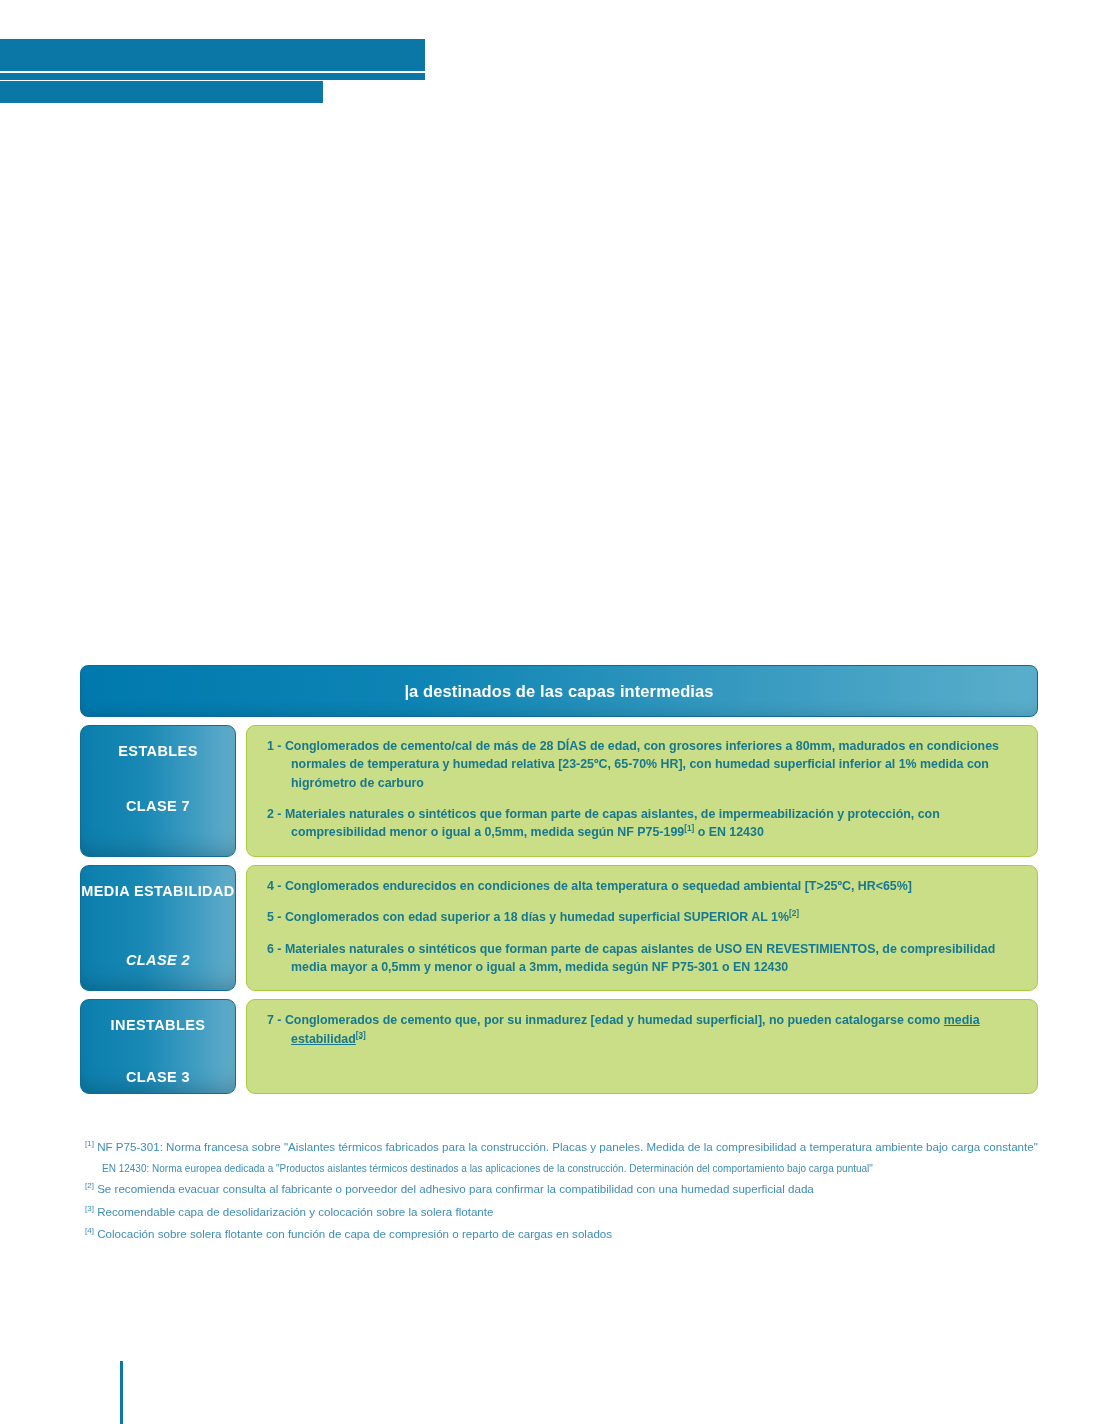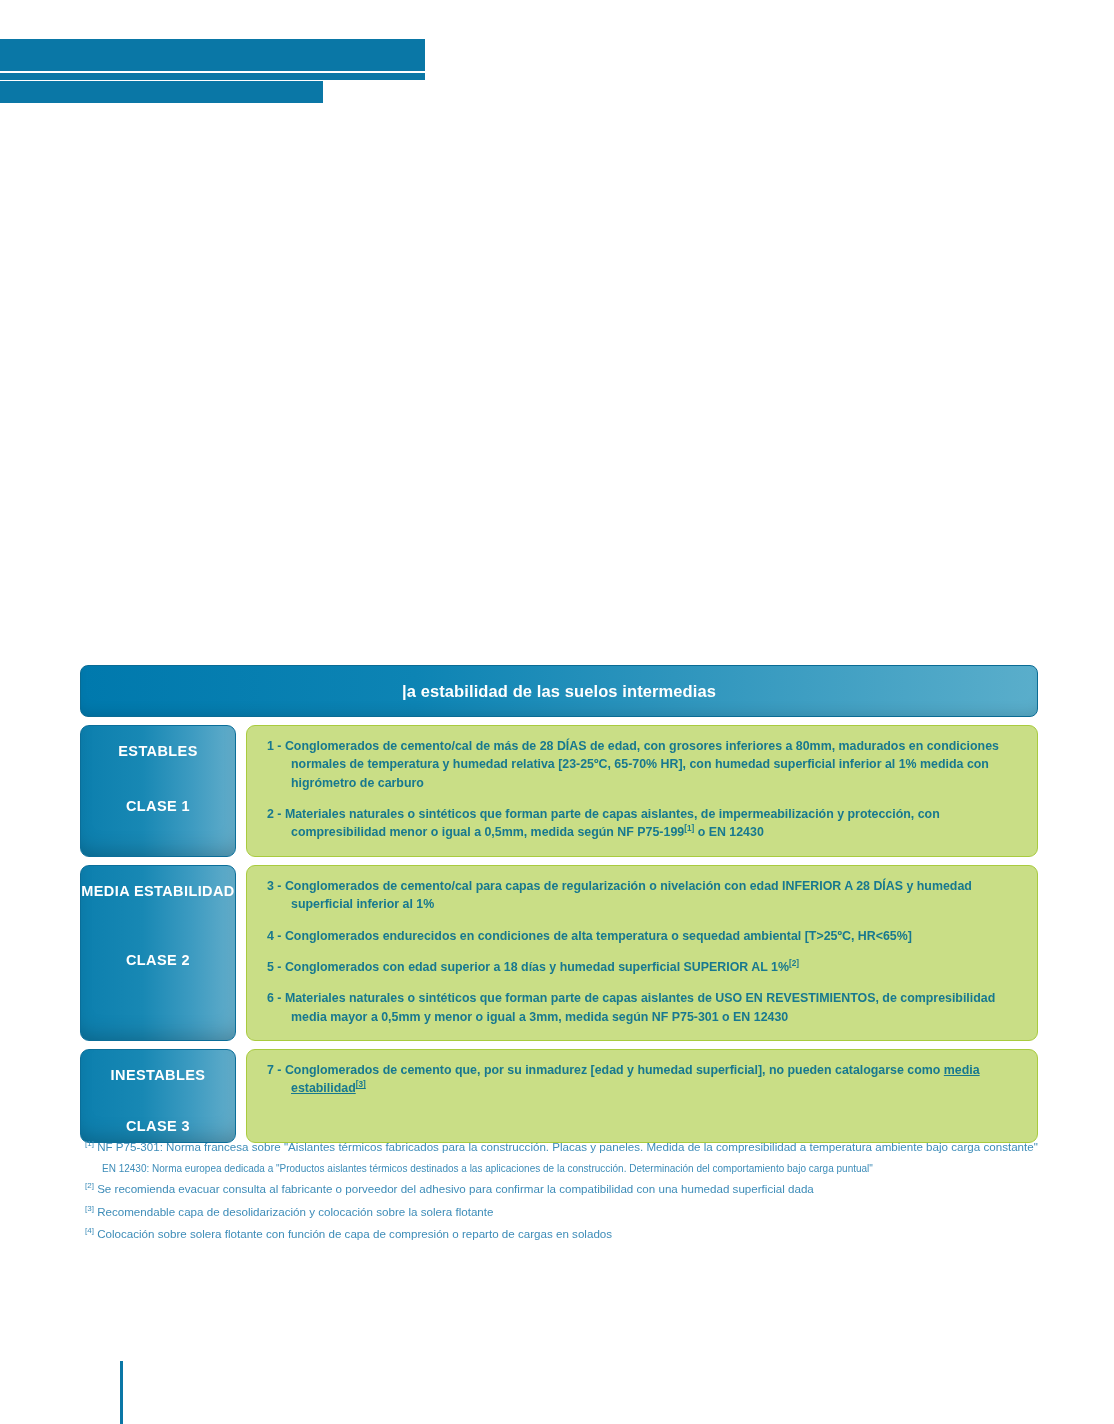--- a/index.html
+++ b/index.html
@@ -99,21 +99,21 @@
     line-height: 1.55;
   }
   .label-class {
     font-size: 14.5px;
     font-weight: bold;
     letter-spacing: 0.4px;
     margin-top: auto;
     margin-bottom: 14px;
   }
   .label-class.offset-1 { margin-top: 36px; margin-bottom: 0; }
-  .label-class.offset-2 { margin-top: 50px; margin-bottom: 0; }
+  .label-class.offset-2 { margin-top: 50px; margin-bottom: 0; font-style: italic; }
   .label-class.offset-3 { margin-top: 32px; margin-bottom: 8px; }
 
   .content-cell {
     flex: 1 1 auto;
     border-radius: 9px;
     border: 1.5px solid #a9cb3e;
     background: #c9de86;
     box-sizing: border-box;
     padding: 11px 16px 12px 20px;
   }
@@ -174,48 +174,45 @@
 </head>
 <body>
 
 <div class="header-banner"></div>
 <div class="header-rule"></div>
 <div class="header-bar2"></div>
 
 <div class="table-wrap">
 
   <div class="table-title">
-    <span class="table-title-text">|a estabilidad de las suelos intermedias</span>
+    <span class="table-title-text">|a destinados de las capas intermedias</span>
   </div>
 
   <div class="row">
     <div class="label-cell">
       <div class="label-top">ESTABLES</div>
-      <div class="label-class offset-1">CLASE 1</div>
+      <div class="label-class offset-1">CLASE 7</div>
     </div>
     <div class="content-cell">
       <div class="item">
         <span>1 - </span><span>Conglomerados de cemento/cal de más de 28 DÍAS de edad, con grosores inferiores a 80mm, madurados en condiciones normales de temperatura y humedad relativa [23-25ºC, 65-70% HR], con humedad superficial inferior al 1% medida con higrómetro de carburo</span>
       </div>
       <div class="item">
         <span>2 - </span><span>Materiales naturales o sintéticos que forman parte de capas aislantes, de impermeabilización y protección, con compresibilidad menor o igual a 0,5mm, medida según NF P75-199</span><sup>[1]</sup><span> o EN 12430</span>
       </div>
     </div>
   </div>
 
   <div class="row">
     <div class="label-cell">
       <div class="label-top">MEDIA ESTABILIDAD</div>
       <div class="label-class offset-2">CLASE 2</div>
     </div>
     <div class="content-cell">
       <div class="item">
-        <span>3 - </span><span>Conglomerados de cemento/cal para capas de regularización o nivelación con edad INFERIOR A 28 DÍAS y humedad superficial inferior al 1%</span>
-      </div>
-      <div class="item">
         <span>4 - </span><span>Conglomerados endurecidos en condiciones de alta temperatura o sequedad ambiental [T&gt;25ºC, HR&lt;65%]</span>
       </div>
       <div class="item">
         <span>5 - </span><span>Conglomerados con edad superior a 18 días y humedad superficial SUPERIOR AL 1%</span><sup>[2]</sup>
       </div>
       <div class="item">
         <span>6 - </span><span>Materiales naturales o sintéticos que forman parte de capas aislantes de USO EN REVESTIMIENTOS, de compresibilidad media mayor a 0,5mm y menor o igual a 3mm, medida según NF P75-301 o EN 12430</span>
       </div>
     </div>
   </div>

